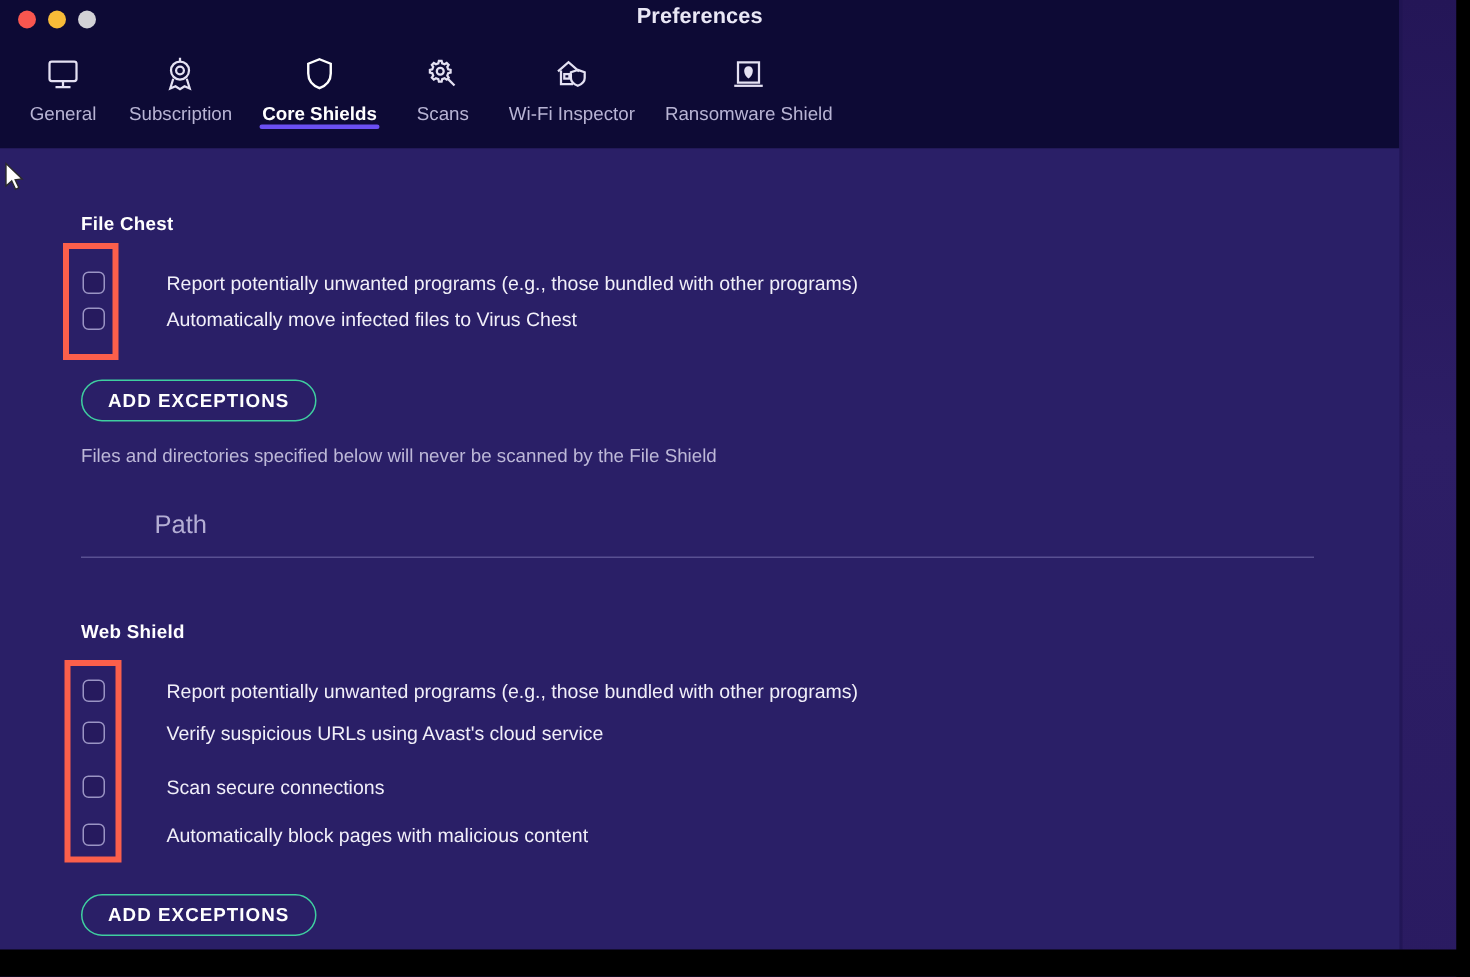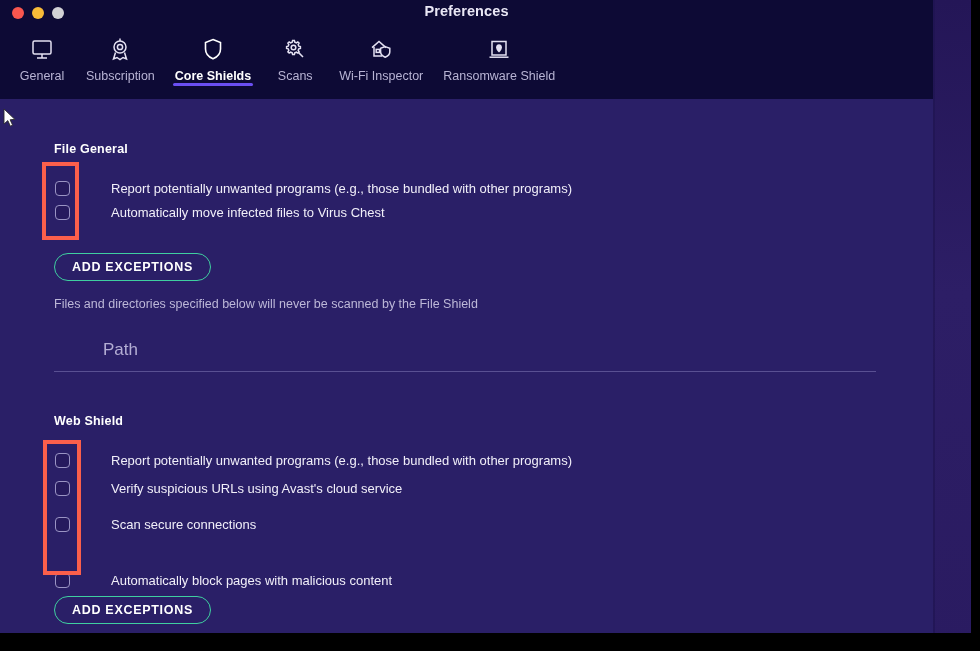--- a/index.html
+++ b/index.html
@@ -328,21 +328,21 @@
         </svg>
       </span>
       <span class="tab-label">Ransomware Shield</span>
       <span class="tab-underline"></span>
     </div>
 
   </div>
 
   <div id="content">
 
-    <div class="section-title" style="left:54px; top:43px;">File General</div>
+    <div class="section-title" style="left:54px; top:43px;">File Chest</div>
 
     <div class="check-row" style="left:55px; top:82px;">
       <span class="checkbox"></span>
       <span class="check-label">Report potentially unwanted programs (e.g., those bundled with other programs)</span>
     </div>
 
     <div class="check-row" style="left:55px; top:106px;">
       <span class="checkbox"></span>
       <span class="check-label">Automatically move infected files to Virus Chest</span>
     </div>
@@ -365,21 +365,21 @@
     <div class="check-row" style="left:55px; top:382px;">
       <span class="checkbox"></span>
       <span class="check-label">Verify suspicious URLs using Avast's cloud service</span>
     </div>
 
     <div class="check-row" style="left:55px; top:418px;">
       <span class="checkbox"></span>
       <span class="check-label">Scan secure connections</span>
     </div>
 
-    <div class="check-row" style="left:55px; top:450px;margin-top:24px;">
+    <div class="check-row" style="left:55px; top:450px;">
       <span class="checkbox"></span>
       <span class="check-label">Automatically block pages with malicious content</span>
     </div>
 
     <div class="pill-button" style="left:54px; top:497px;">ADD EXCEPTIONS</div>
 
     <div class="annot-box" style="left:42px; top:63px; width:37px; height:78px;"></div>
 
     <div class="annot-box" style="left:43px; top:341px; width:38px; height:135px;"></div>
 

